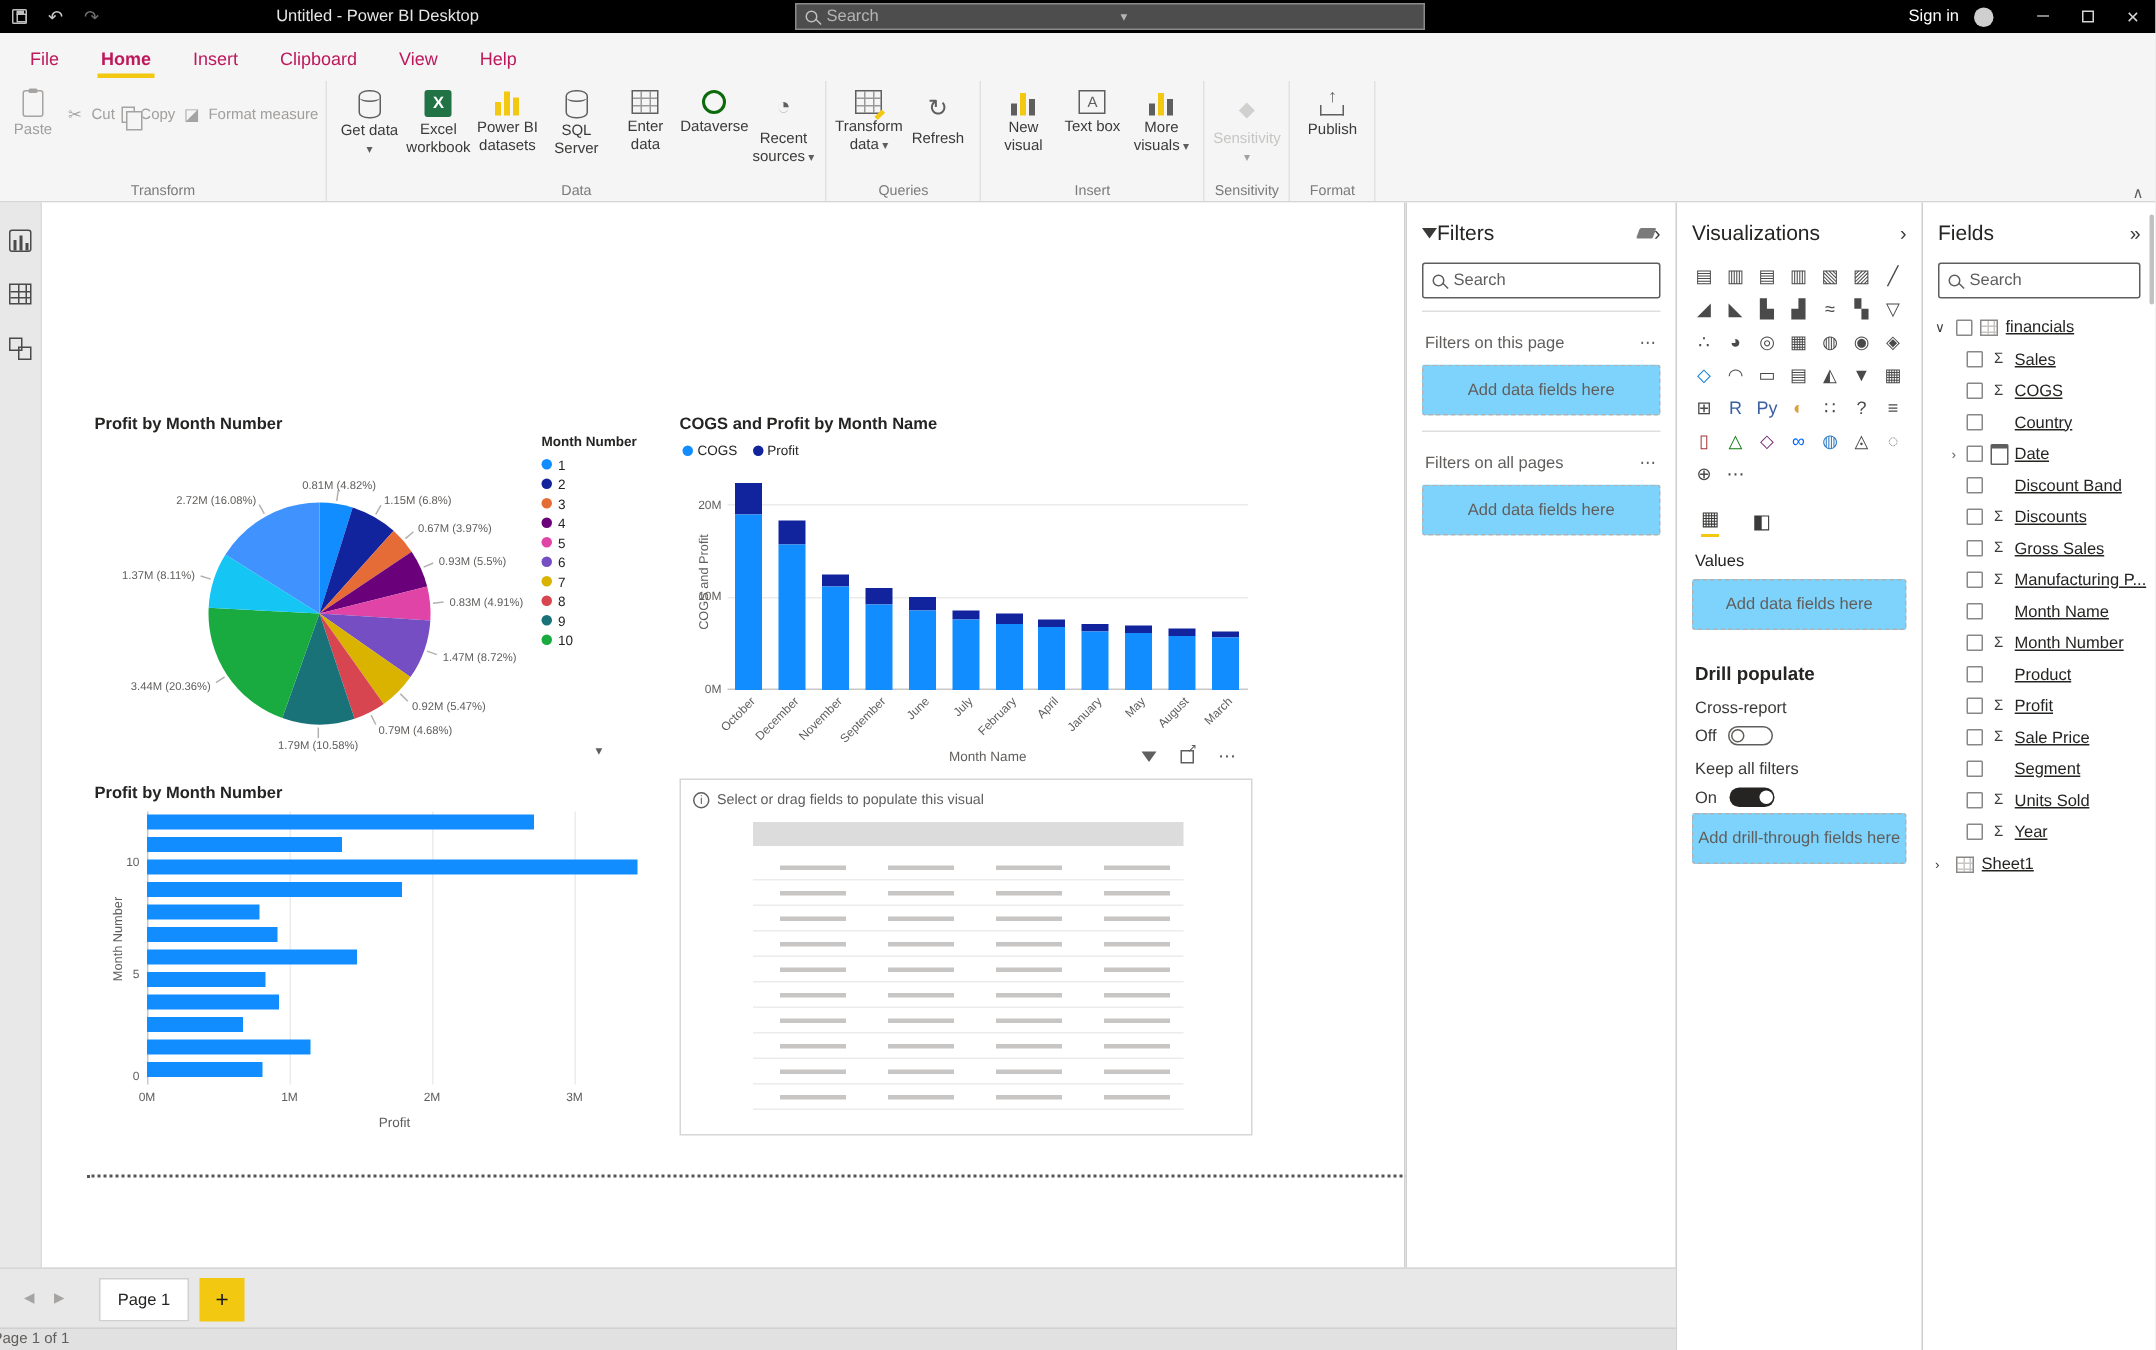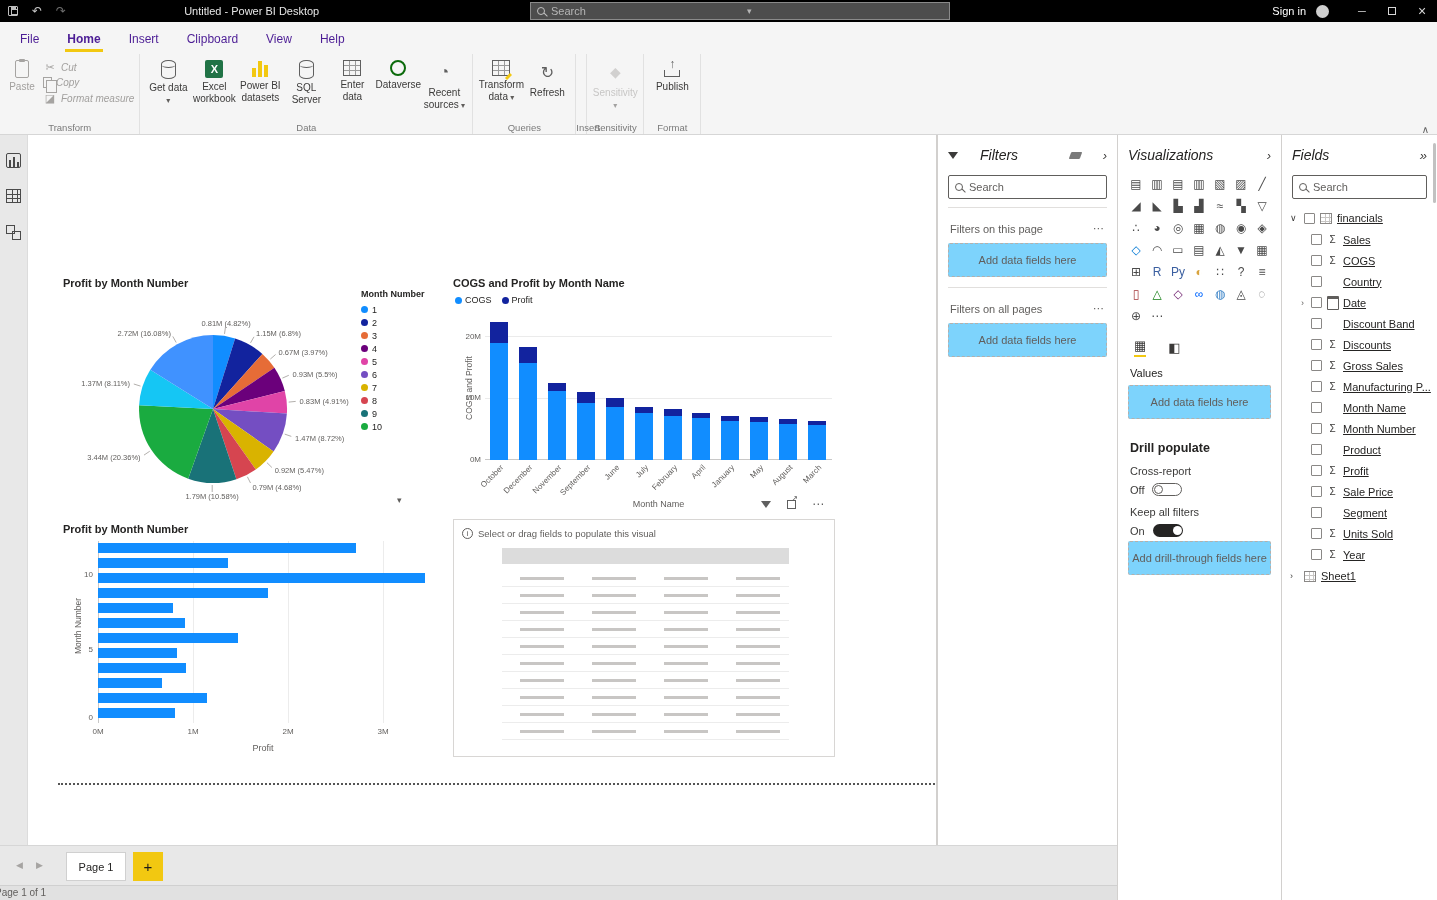--- a/index.html
+++ b/index.html
@@ -22,21 +22,21 @@
 .lens{width:8px;height:8px;border:1.4px solid currentColor;border-radius:50%;position:relative;display:inline-block;flex:none;}
 .lens::after{content:"";position:absolute;width:5px;height:1.4px;background:currentColor;transform:rotate(45deg);right:-4px;bottom:-1px;}
 .tb-right{position:absolute;right:0;top:0;height:22px;display:flex;align-items:center;}
 .tb-signin{font-size:11px;color:#fff;margin-right:10px;}
 .tb-avatar{width:13px;height:13px;border-radius:50%;background:#cfcfcf;margin-right:18px;}
 .winbtn{width:30px;height:22px;display:flex;align-items:center;justify-content:center;color:#d6d6d6;font-size:11px;}
 .winbtn .maxbox{width:8px;height:8px;border:1px solid #d6d6d6;display:inline-block;}
 
 
 .menubar{position:absolute;left:0;top:22px;width:1437px;height:32px;background:#f5f5f5;display:flex;align-items:flex-end;padding-left:6px;}
-.menu-tab{padding:7px 14px 8px;font-size:12px;color:#4c1d95;position:relative;cursor:pointer;}
+.menu-tab{padding:7px 14px 8px;font-size:12px;color:#be185d;position:relative;cursor:pointer;}
 .menu-tab.active{font-weight:bold;}
 .menu-tab.active::after{content:"";position:absolute;left:12px;right:12px;bottom:2px;height:3px;background:#F2C811;}
 
 
 .ribbon{position:absolute;left:0;top:54px;width:1437px;height:81px;background:#f5f5f5;border-bottom:1px solid #d6d6d6;display:flex;}
 .rgroup{position:relative;border-right:1px solid #e1e1e1;padding:3px 5px 15px;display:flex;align-items:flex-start;}
 .glabel{position:absolute;bottom:1px;left:0;right:0;text-align:center;font-size:9.5px;color:#7a7a7a;}
 .rgroups{display:flex;}
 .ritems{display:flex;}
 .ritem{width:46px;display:flex;flex-direction:column;align-items:center;gap:3px;padding:3px 1px;cursor:pointer;}
@@ -75,21 +75,21 @@
 .i-sensitivity::before{content:"◆";font-size:14px;color:#b5b3b1;}
 .i-publish{width:18px;height:18px;position:relative;}
 .i-publish::before{content:"↑";position:absolute;left:50%;transform:translateX(-50%);top:-3px;font-size:12px;color:#5f5f5f;}
 .i-publish::after{content:"";position:absolute;bottom:1px;left:1px;right:1px;height:6px;border:1.2px solid #5f5f5f;border-top:none;}
 
 .clip-group{display:flex;gap:4px;}
 .paste-item{display:flex;flex-direction:column;align-items:center;gap:3px;width:34px;padding-top:3px;cursor:pointer;}
 .paste-item .rlabel{font-size:10px;color:#a19f9d;}
 .i-paste{width:14px;height:18px;border:1.2px solid #a6a4a2;border-radius:2px;position:relative;}
 .i-paste::before{content:"";position:absolute;top:-2px;left:3px;width:6px;height:3px;background:#a6a4a2;border-radius:1px;}
-.clip-col{display:flex;flex-direction:column;gap:4px;padding-top:4px;font-style:italic;}
+.clip-col{display:flex;flex-direction:row;gap:4px;padding-top:4px;}
 .clip-small{display:flex;align-items:center;gap:4px;font-size:10px;color:#a19f9d;cursor:pointer;white-space:nowrap;}
 .cicon{width:14px;height:12px;display:flex;align-items:center;justify-content:center;}
 .i-cut::before{content:"✂";font-size:11px;color:#a6a4a2;}
 .i-copy{width:9px;height:11px;border:1.1px solid #a6a4a2;position:relative;}
 .i-copy::before{content:"";position:absolute;top:2px;left:2px;width:9px;height:11px;border:1.1px solid #a6a4a2;background:#f5f5f5;}
 .i-brush::before{content:"◪";font-size:11px;color:#a6a4a2;}
 .ribbon-collapse{position:absolute;right:8px;top:68px;font-size:10px;color:#5f5f5f;z-index:51;cursor:pointer;}
 
 
 .rail{position:absolute;left:0;top:135px;width:28px;height:710px;background:#e8e8e8;border-right:1px solid #dcdcdc;display:flex;flex-direction:column;align-items:center;gap:18px;padding-top:16px;}
@@ -157,21 +157,21 @@
 .sk-header{position:absolute;left:48px;top:28px;width:287px;height:16px;background:#dcdcdc;}
 #skeleton-rows{position:absolute;left:48px;top:50px;width:287px;}
 .sk-row{position:relative;height:17px;border-bottom:1px solid #ececec;}
 .sk-dash{position:absolute;top:7px;width:44px;height:3px;background:#c8c6c4;}
 
 
 .pane{position:absolute;top:135px;background:#fff;border-left:1px solid #d2d0ce;}
 #filters-pane{left:937px;width:180px;height:710px;}
 #viz-pane{left:1117px;width:164px;height:765px;}
 #fields-pane{left:1281px;width:156px;height:765px;}
-.pane-header{display:flex;align-items:center;gap:22px;padding:12px 10px 4px;font-size:14px;color:#252423;font-style:italic;}
+.pane-header{display:flex;align-items:center;gap:0;padding:12px 10px 4px;font-size:14px;color:#252423;}
 .pane-header .spacer{flex:1;}
 .pane-header .hicon{font-size:13px;color:#3b3a39;cursor:pointer;}
 .i-eraser{width:11px;height:7px;background:#7a7a7a;transform:skewX(-20deg);border-radius:1px;display:inline-block;cursor:pointer;}
 .pane-search{margin:8px 10px;height:24px;border:1px solid #605E5C;border-radius:2px;display:flex;align-items:center;gap:6px;padding:0 6px;color:#605E5C;background:#fff;}
 .pane-search input{border:none;outline:none;background:transparent;font-size:11px;width:100%;color:#252423;}
 .pane-search input::placeholder{color:#605E5C;}
 .pane-divider{height:1px;background:#e1dfdd;margin:6px 10px;}
 .section-row{display:flex;justify-content:space-between;align-items:center;padding:8px 12px 6px;color:#605E5C;font-size:11px;}
 .more-dots{color:#605E5C;cursor:pointer;letter-spacing:1px;}
 .dropzone{border:1px dashed #b3b0ad;background:#7dd3fc;height:34px;display:flex;align-items:center;justify-content:center;color:#605E5C;font-size:11px;margin:2px 10px 10px;border-radius:2px;cursor:pointer;text-align:center;}
@@ -321,20 +321,35 @@
               <span class="rlabel"><span>Transform data</span><span class="chev"> ▾</span></span>
             </div>
           <div class="ritem">
               <span class="ricon i-refresh"></span>
               <span class="rlabel"><span>Refresh</span></span>
             </div>
         </div>
         <div class="glabel">Queries</div>
       </div>
       <div class="rgroup">
+        <div class="ritems">
+
+        <div class="ritem">
+              <span class="ricon i-newvisual"></span>
+              <span class="rlabel"><span>New visual</span></span>
+            </div>
+          <div class="ritem">
+              <span class="ricon i-textbox"></span>
+              <span class="rlabel"><span>Text box</span></span>
+            </div>
+          <div class="ritem">
+              <span class="ricon i-morevisuals"></span>
+              <span class="rlabel"><span>More visuals</span><span class="chev"> ▾</span></span>
+            </div>
+        </div>
         <div class="glabel">Insert</div>
       </div>
       <div class="rgroup">
         <div class="ritems">
 
         <div class="ritem disabled">
               <span class="ricon i-sensitivity"></span>
               <span class="rlabel"><span>Sensitivity</span><span class="chev"> ▾</span></span>
             </div>
         </div>

